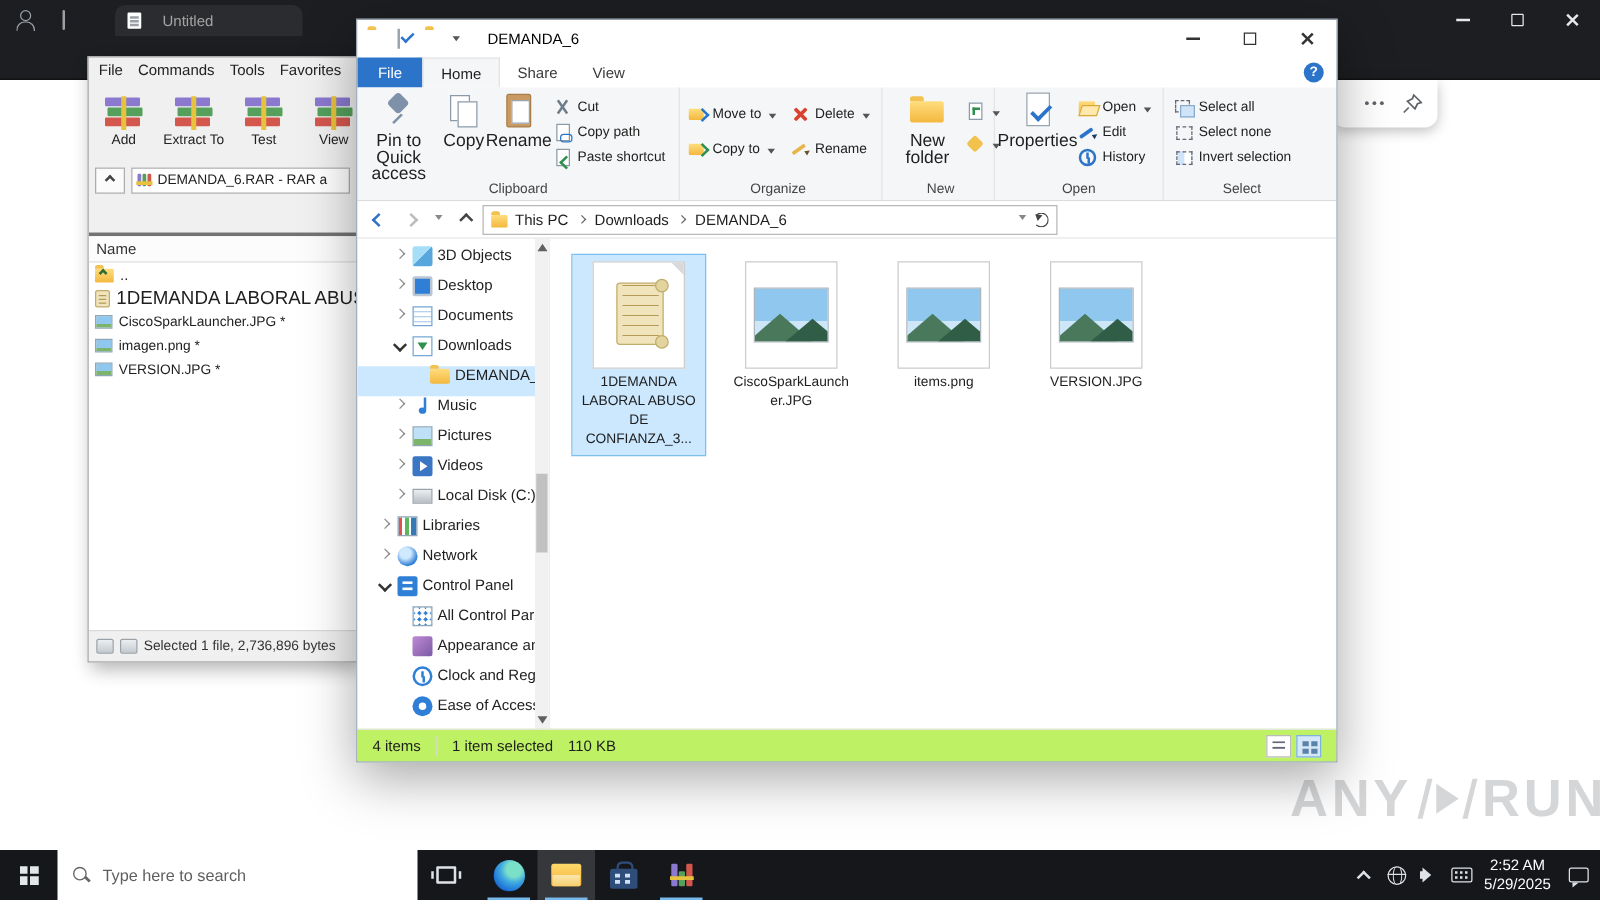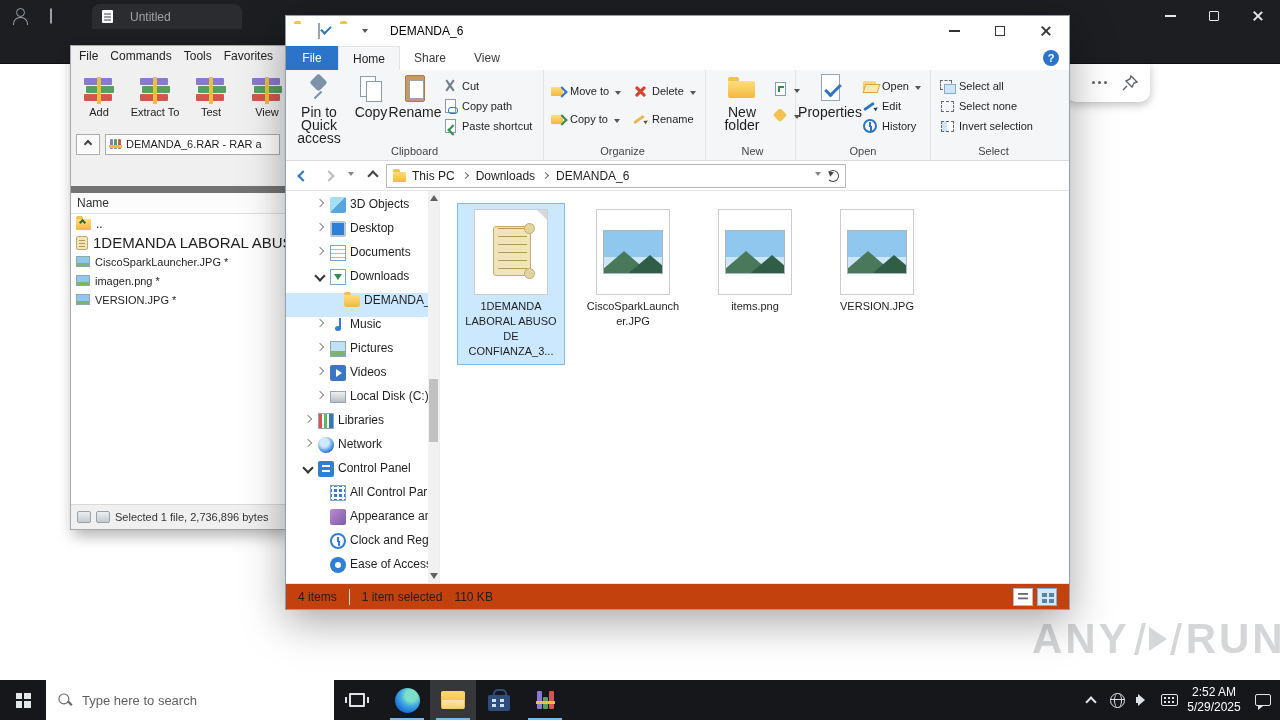--- a/index.html
+++ b/index.html
@@ -71,21 +71,21 @@
   .bookstack i{position:absolute;left:0;width:28px;height:7px;border-radius:1px}
   .bookstack i:nth-child(1){top:0;background:#8a79cf}
   .bookstack i:nth-child(2){top:8px;left:2px;background:#55a05b}
   .bookstack i:nth-child(3){top:16px;background:#d4574e}
   .bookstack::after{content:"";position:absolute;left:13px;top:-1px;bottom:-1px;width:4px;background:#e7c23c}
   .wr-tbtn span{font-size:11px;color:#222}
   .wr-addr{height:28px;display:flex;align-items:center;gap:5px;padding:0 5px}
   .wr-up{width:24px;height:21px;background:#fbfbfb;border:1px solid #adadad;display:flex;align-items:center;justify-content:center}
   .wr-combo{flex:1;height:21px;background:#fff;border:1px solid #adadad;display:flex;align-items:center;gap:5px;padding:0 4px;overflow:hidden;white-space:nowrap}
   .wr-combo .rarbooks i{height:10px;width:3px}
-  .wr-list{position:absolute;left:0;right:0;top:140px;bottom:25px;background:#fff;border-top:7px solid #737373}
+  .wr-list{position:absolute;left:0;right:0;top:140px;bottom:25px;background:#fff;border-top:3px solid #737373}
   .wr-head{height:21px;border-bottom:1px solid #e0e0e0;display:flex;align-items:center;padding:0 6px;color:#333;background:#fcfcfc}
   .wr-row{height:19px;display:flex;align-items:center;gap:5px;padding:0 5px;white-space:nowrap;overflow:hidden}
   .wr-status{position:absolute;left:0;right:0;bottom:0;height:25px;background:#f0f0f0;border-top:1px solid #d9d9d9;display:flex;align-items:center;gap:5px;padding:0 6px;font-size:11px;color:#333}
   .wr-sic{width:14px;height:12px;border:1px solid #9aa2a8;background:linear-gradient(#eceff1,#c3cad0);border-radius:2px;flex:none}
   
   .fold{position:relative;width:15px;height:11px;background:linear-gradient(#ffdd7e,#f3b83e);border-radius:1px;flex:none;margin-top:2px}
   .fold::before{content:"";position:absolute;top:-3px;left:0;width:7px;height:3px;background:#f3c14e;border-radius:2px 2px 0 0}
   .upmark{position:absolute;left:4px;top:1px;width:5px;height:5px;border-style:solid;border-width:2px 0 0 2px;border-color:#2f6b33;transform:rotate(45deg)}
   .scr-s{position:relative;width:12px;height:14px;background:#efe4bb;border:1px solid #c2ab6b;border-radius:2px;flex:none}
   .scr-s::after{content:"";position:absolute;left:2px;top:3px;width:6px;height:1px;background:#b49a55;box-shadow:0 3px 0 #b49a55,0 6px 0 #b49a55}
@@ -214,21 +214,21 @@
   .ph{width:60px;height:44px;border:1px solid #aeb6bd;background:linear-gradient(#8fc7ee 0 26px,#cde6f8 26px);position:relative;overflow:hidden}
   .ph::before{content:"";position:absolute;bottom:-4px;left:-10px;border-left:30px solid transparent;border-right:30px solid transparent;border-bottom:26px solid #49795a}
   .ph::after{content:"";position:absolute;bottom:-4px;right:-14px;border-left:26px solid transparent;border-right:26px solid transparent;border-bottom:22px solid #2f5d46}
   .fi-script{position:relative;width:74px;height:86px;background:#fff;border:1px solid #ccc}
   .fi-script::before{content:"";position:absolute;top:0;right:0;border-left:10px solid transparent;border-top:10px solid #d7dadd}
   .scrollbody{position:absolute;left:18px;top:16px;width:38px;height:50px;background:#efe4bb;border:1px solid #c2ab6b;border-radius:3px;background-image:linear-gradient(#b49a55 1px,transparent 1px);background-size:80% 8px;background-position:4px 9px;background-repeat:repeat-y}
   .scrollbody::before{content:"";position:absolute;right:-5px;top:-4px;width:9px;height:9px;background:#e2d49f;border:1px solid #c2ab6b;border-radius:50%}
   .scrollbody::after{content:"";position:absolute;right:-5px;bottom:-4px;width:9px;height:9px;background:#e2d49f;border:1px solid #c2ab6b;border-radius:50%}
 
   
-  .x-status{position:absolute;left:0;right:0;bottom:0;height:26px;background:#c2410c;border-top:1px solid #e4e4e4;display:flex;align-items:center;padding:0 12px;gap:12px}
+  .x-status{position:absolute;left:0;right:0;bottom:0;height:26px;background:#bef264;border-top:1px solid #e4e4e4;display:flex;align-items:center;padding:0 12px;gap:12px}
   .x-status .sep{width:1px;height:16px;background:#d8d8d8}
   .v-details{position:relative;width:20px;height:18px;border:1px solid #bbb;background:#fff}
   .v-details::after{content:"";position:absolute;inset:4px;background:linear-gradient(#667 1.5px,transparent 1.5px);background-size:100% 4.5px}
   .v-thumbs{position:relative;width:20px;height:18px;border:1px solid #7fb2dd;background:#d5e8f8}
   .v-thumbs::after{content:"";position:absolute;left:4px;top:4px;width:5px;height:4px;background:#5b82a8;box-shadow:7px 0 0 #5b82a8,0 6px 0 #5b82a8,7px 6px 0 #5b82a8}
 
   
   .watermark{position:absolute;left:1032px;top:610px;height:58px;display:flex;align-items:center;z-index:2;color:#d4d6d8;font-size:42px;font-weight:bold;letter-spacing:3px}
   .wm-logo{position:relative;width:44px;height:40px;margin:0 6px}
   .wm-logo::before{content:"";position:absolute;left:2px;top:4px;width:4px;height:32px;background:#d4d6d8;transform:skewX(-14deg)}

